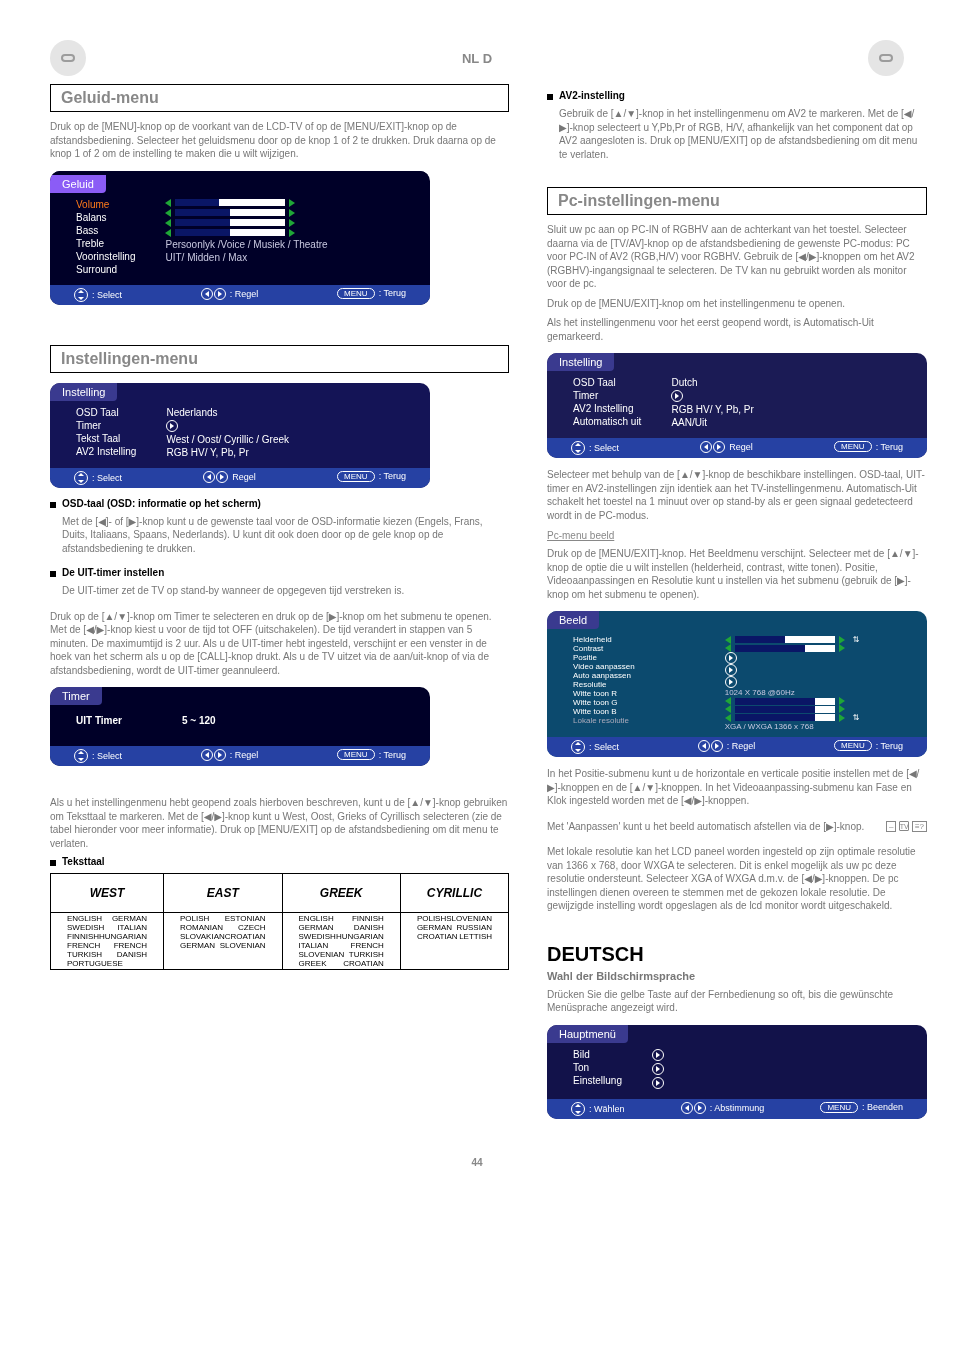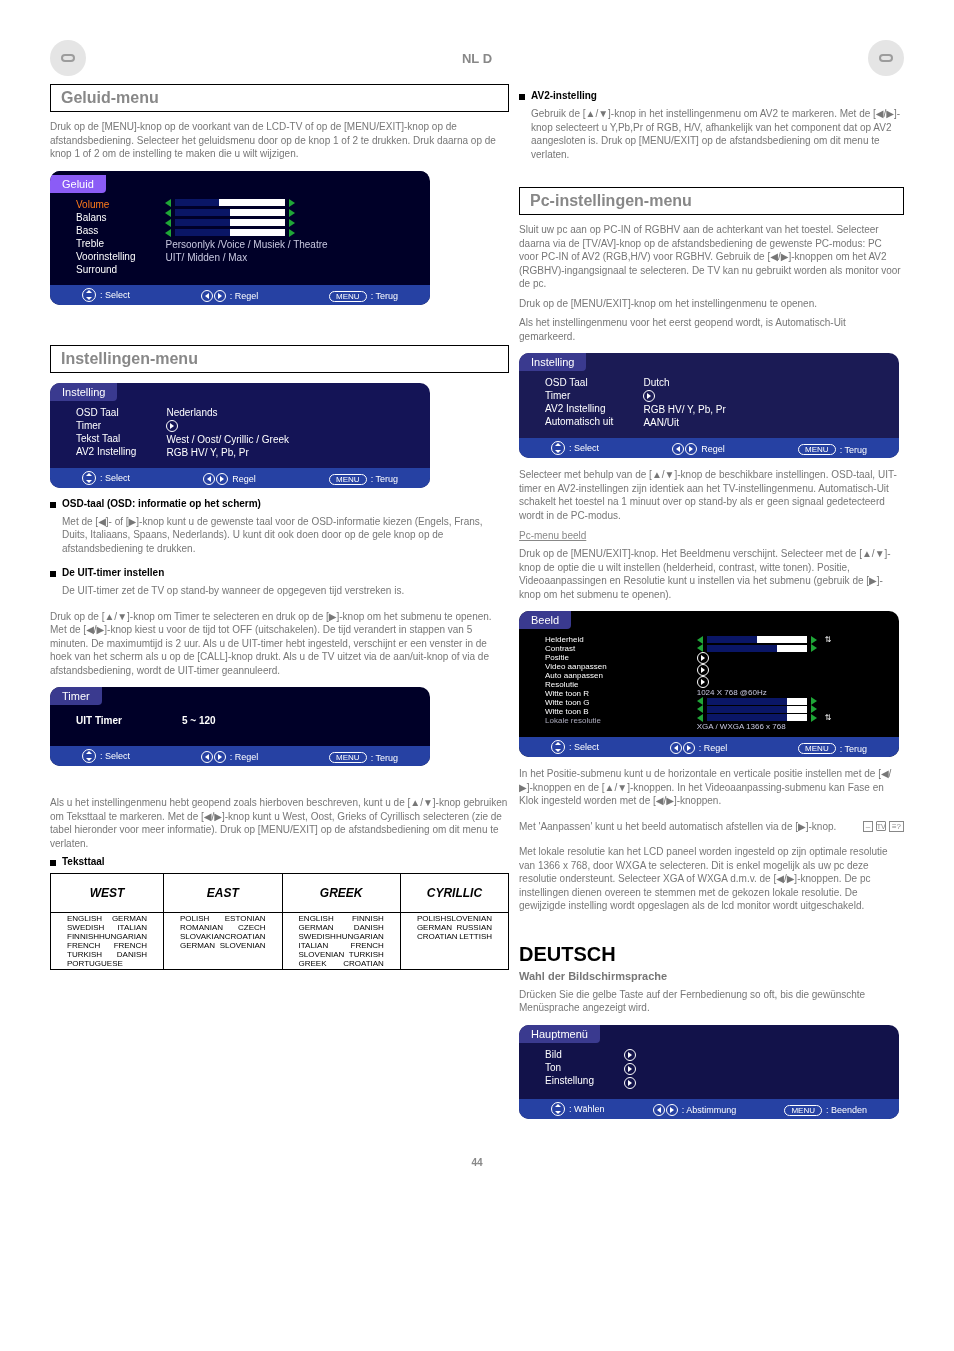--- a/index.html
+++ b/index.html
@@ -1,34 +1,34 @@
 <!DOCTYPE html>
 <html><head>
 <meta charset="utf-8">
 <style>
 *{box-sizing:border-box;margin:0;padding:0}
 body{width:954px;height:1351px;background:#fff;font-family:Arial,sans-serif;position:relative;font-size:10px;color:#000}
 .page{padding:40px 50px 30px 50px}
 .header{display:flex;justify-content:space-between;align-items:center;margin-bottom:8px}
 .header .circle{width:36px;height:36px;border-radius:50%;background:#e5e5e5;display:flex;align-items:center;justify-content:center}
 .header .circle-inner{width:14px;height:8px;border:2px solid #9c9c9c;border-radius:8px}
-.two-col{display:flex;gap:10px}
+.two-col{display:flex;gap:38px}
 .col{flex:1}
 .section-title-box{border:1px solid #000;padding:4px 10px;font-size:16px;font-weight:bold;margin-bottom:8px}
 .body-text{font-size:10px;line-height:1.35;margin:6px 0;color:#777}
 .body-text-top{font-size:10px;line-height:1.35;margin:4px 0;color:#777}
 .bullet{display:flex;align-items:flex-start;gap:6px;margin:6px 0}
 .bullet .sq{width:6px;height:6px;background:#000;margin-top:4px;flex-shrink:0}
 .menu{border-radius:10px;background:#000028;color:#fff;width:380px;margin:10px 0;overflow:hidden;font-size:10px}
 .menu-tab{background:#8b5cf6;color:#fff;padding:3px 12px;font-size:11px;display:inline-block;border-radius:0 0 4px 0}
 .menu-body{display:flex;padding:6px 18px 10px 26px;gap:30px}
 .menu-items{display:flex;flex-direction:column;gap:2px;font-size:10px}
 .menu-items .hl{color:#ff7a1a}
 .menu-vals{display:flex;flex-direction:column;gap:2px;flex:1}
-.menu-footer{background:#2641a3;display:flex;justify-content:space-between;padding:3px 32px;font-size:9px;align-items:flex-end}
+.menu-footer{background:#2641a3;display:flex;justify-content:space-between;padding:3px 24px;font-size:9px;align-items:flex-start}
 .footer-item{display:flex;align-items:center;gap:4px}
 .ud{width:14px;height:14px;border-radius:50%;border:1px solid #fff;position:relative;display:inline-block}
 .ud::before,.ud::after{content:"";position:absolute;left:50%;transform:translateX(-50%);width:0;height:0;border-left:3px solid transparent;border-right:3px solid transparent}
 .ud::before{top:1px;border-bottom:3px solid #fff}
 .ud::after{bottom:1px;border-top:3px solid #fff}
 .lr{display:inline-flex;gap:1px}
 .lr .c{width:12px;height:12px;border-radius:50%;border:1px solid #fff;display:flex;align-items:center;justify-content:center}
 .tri-l{width:0;height:0;border-top:3px solid transparent;border-bottom:3px solid transparent;border-right:4px solid #fff}
 .tri-r{width:0;height:0;border-top:3px solid transparent;border-bottom:3px solid transparent;border-left:4px solid #fff}
 .mbtn{border:1px solid #fff;border-radius:8px;padding:0 6px;font-size:8px}
@@ -391,21 +391,21 @@
               <span>: Terug</span>
             </div>
         </div>
       </div>
 
       <div class="body-text">Selecteer met behulp van de [▲/▼]-knop de beschikbare instellingen. OSD-taal, UIT-timer en AV2-instellingen zijn identiek aan het TV-instellingenmenu. Automatisch-Uit schakelt het toestel na 1 minuut over op stand-by als er geen signaal gedetecteerd wordt in de PC-modus.</div>
 
       <div class="subhead">Pc-menu beeld</div>
       <div class="body-text">Druk op de [MENU/EXIT]-knop. Het Beeldmenu verschijnt. Selecteer met de [▲/▼]-knop de optie die u wilt instellen (helderheid, contrast, witte tonen). Positie, Videoaanpassingen en Resolutie kunt u instellen via het submenu (gebruik de [▶]-knop om het submenu te openen).</div>
 
-      <div class="menu pict-menu" style="background:#000000">
+      <div class="menu pict-menu" style="background:#0c4a6e">
         <span class="menu-tab" style="background:#3a3a8f">Beeld</span>
         <div class="menu-body">
           <div class="menu-items">
             <div>Helderheid</div>
             <div>Contrast</div>
             <div>Positie</div>
             <div>Video aanpassen</div>
             <div>Auto aanpassen</div>
             <div>Resolutie</div>
             <div>Witte toon R</div>

